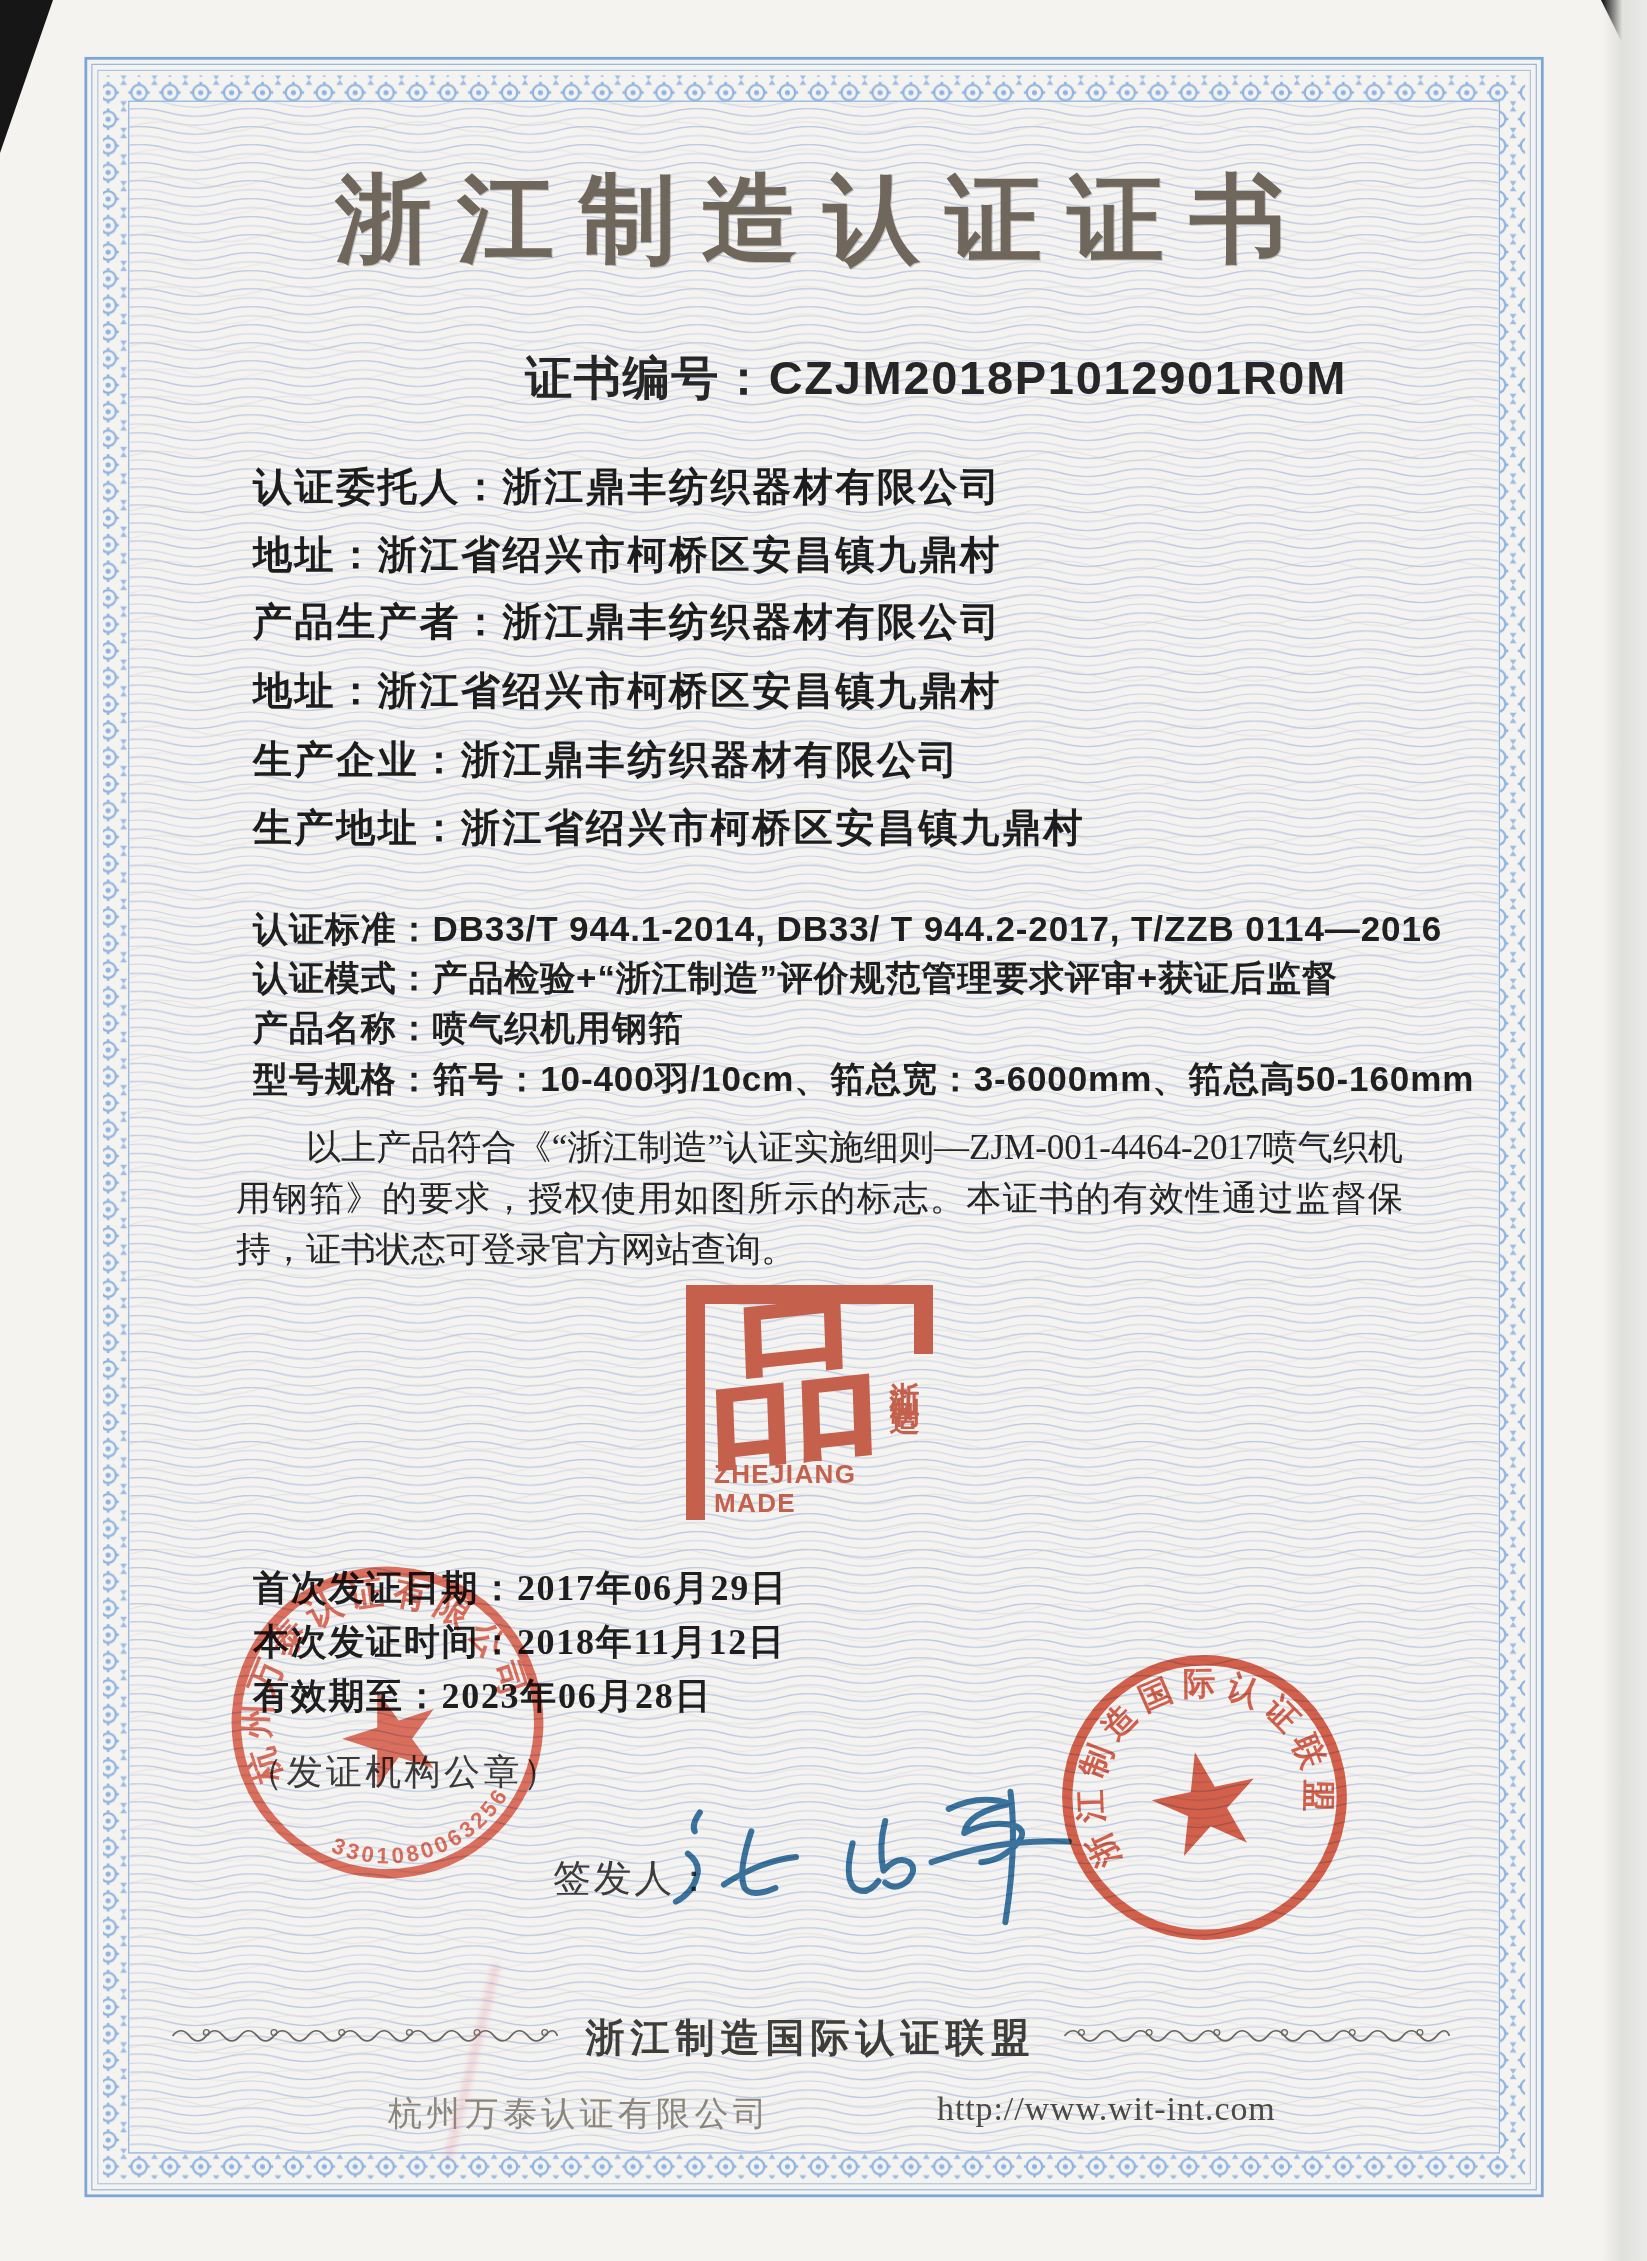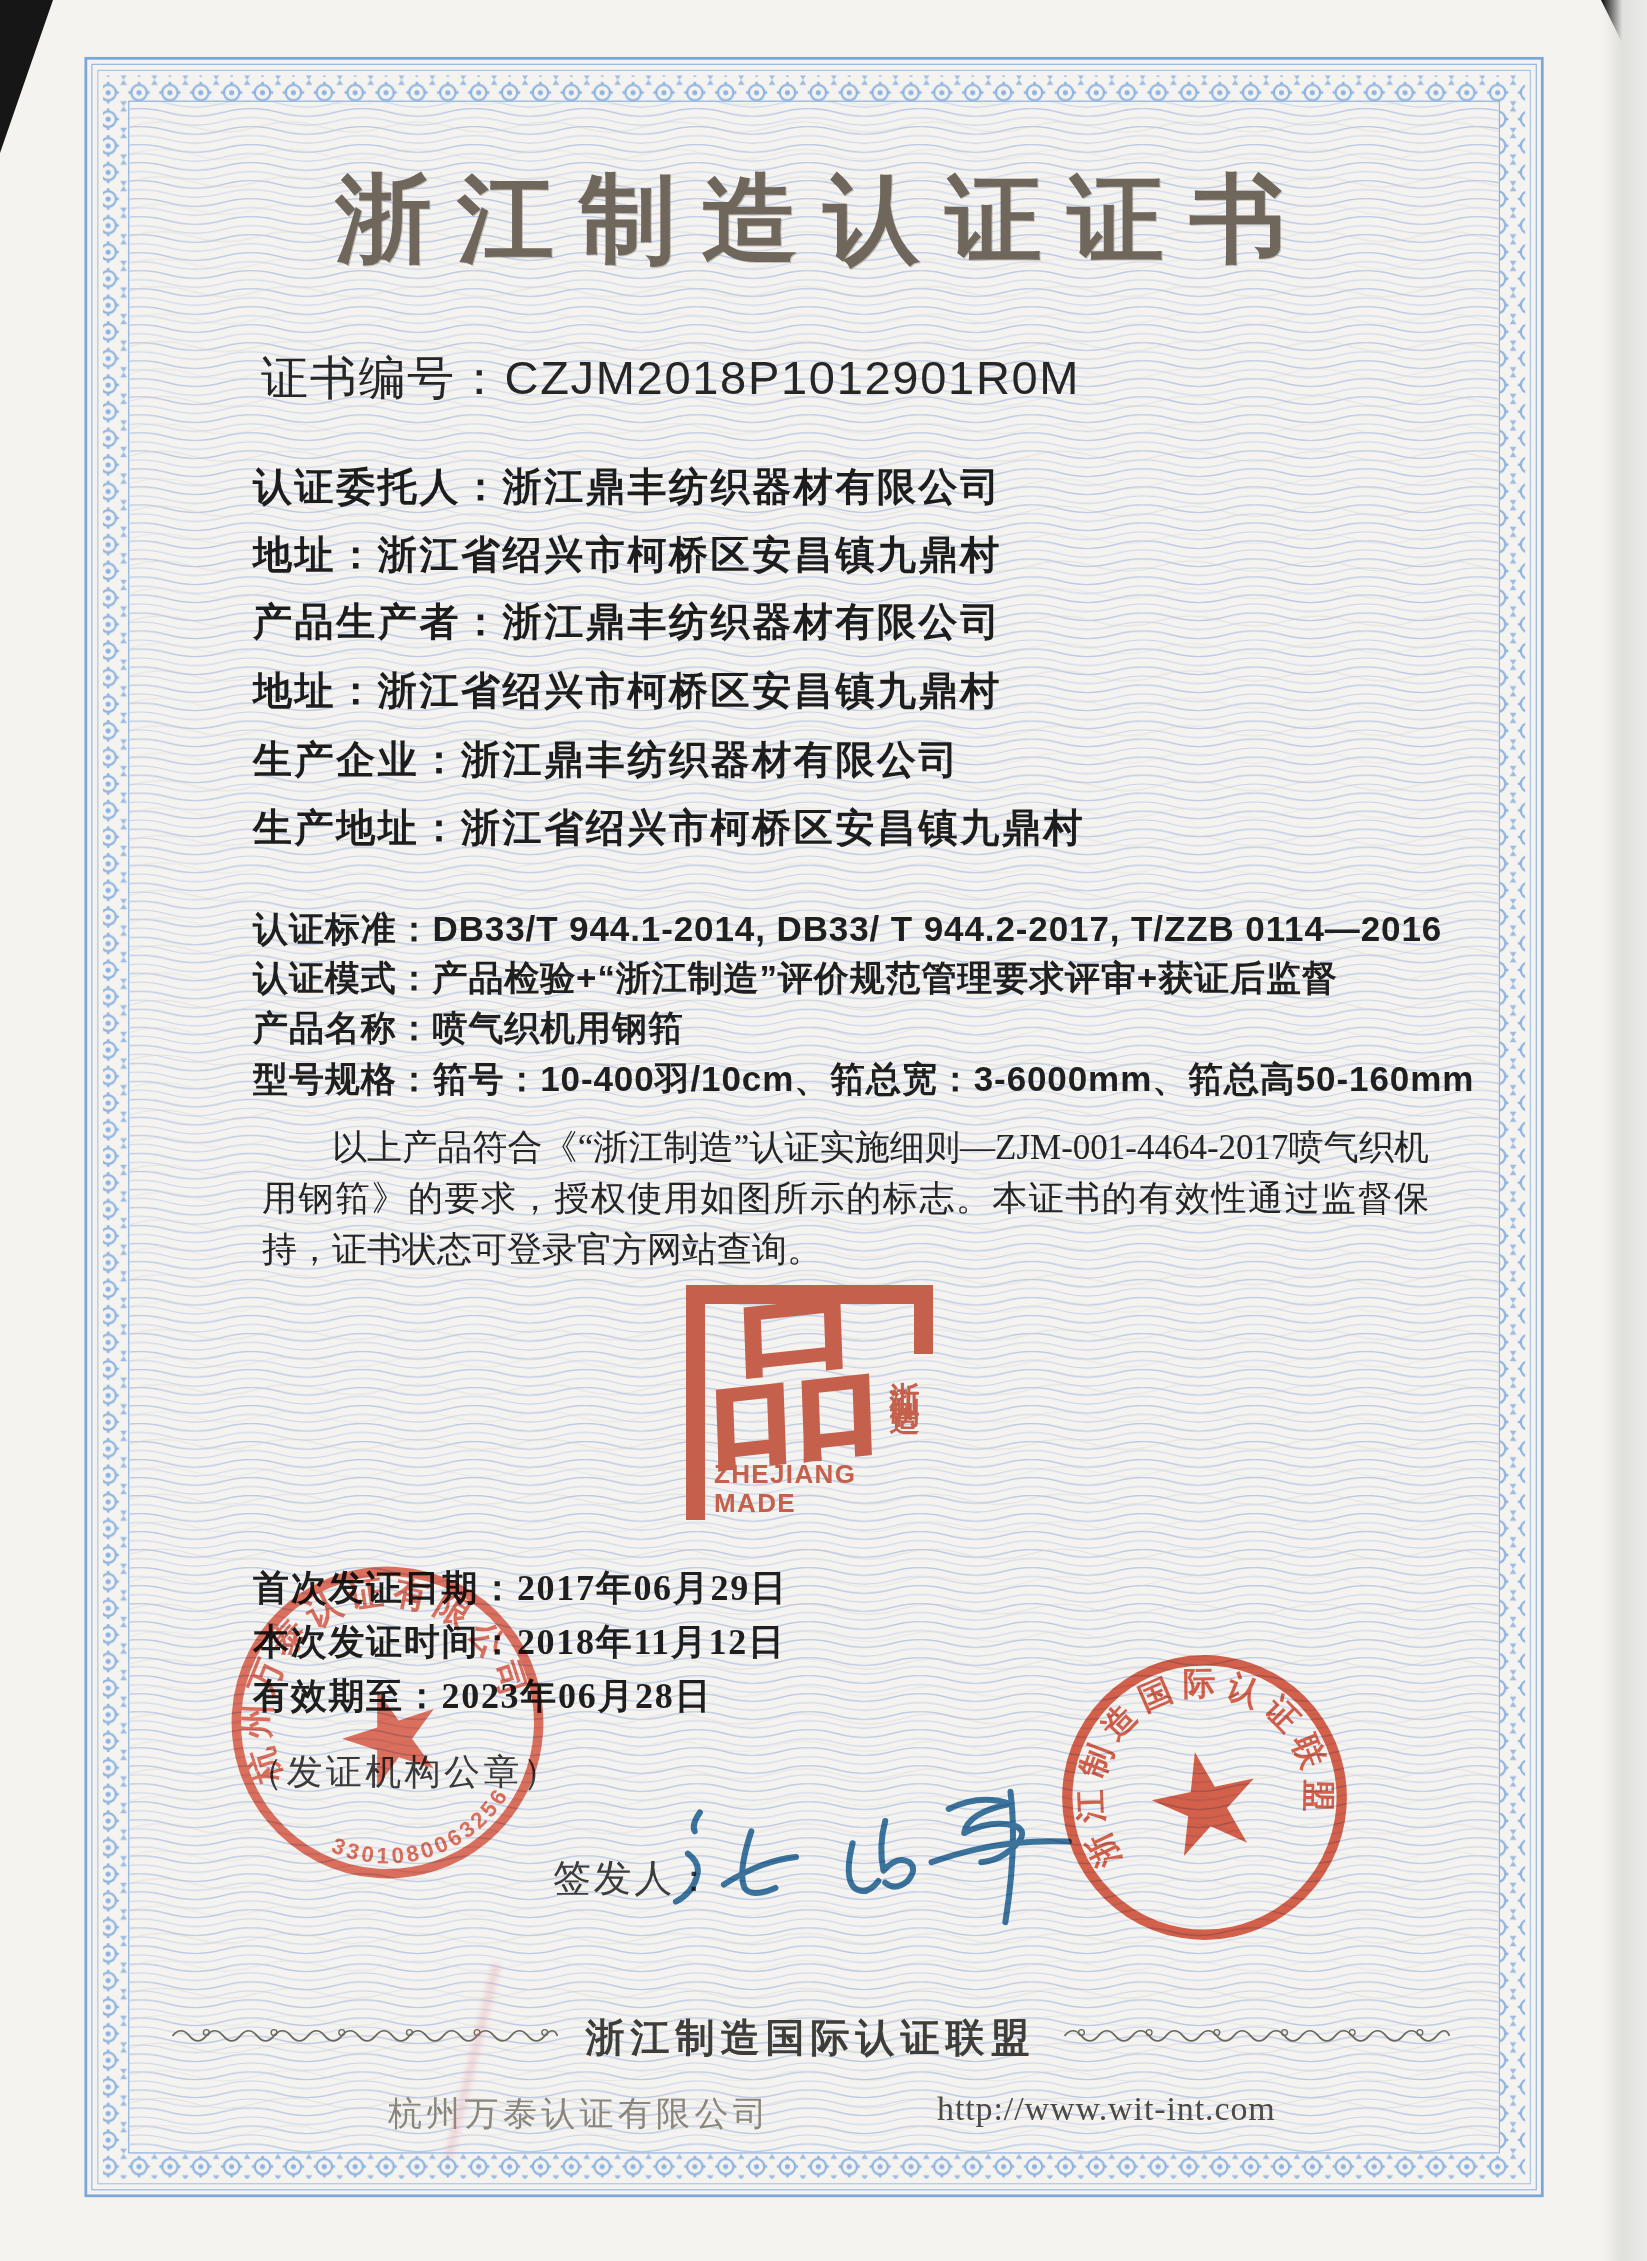--- a/index.html
+++ b/index.html
@@ -13,27 +13,27 @@
              clip-path:polygon(100% 0,100% 100%,0 0);}
   .edge-right{left:1602px;top:0;width:45px;height:2261px;
               background:linear-gradient(90deg,rgba(205,205,202,0) 0%,#e0e0dd 45%,#eaeae8 100%);}
   .ink-bleed{left:468px;top:1960px;width:9.4px;height:202px;background:rgba(226,120,130,.20);
              transform:rotate(14deg);border-radius:6.9px;filter:blur(2.6px);}
   
   .title{left:0;top:170px;width:1647px;text-align:center;font-size:96px;line-height:1.05;
          letter-spacing:26px;font-weight:700;color:#6f665c;
          font-family:Liberation Serif, serif;
          text-shadow:0.9px 0.9px 0 rgba(111,102,92,.35);}
-  .certno{left:261px;top:347px;width:1098px;text-align:left;font-size:47px;font-weight:400;
+  .certno{left:249px;top:347px;width:1098px;text-align:right;font-size:47px;font-weight:700;
           color:#262626;letter-spacing:1.7px;}
   .infoline{left:253px;width:1201px;font-size:39px;font-weight:700;color:#1d1d1d;letter-spacing:2.6px;}
   .i0{top:460px}.i1{top:528px}.i2{top:595px}.i3{top:664px}.i4{top:733px}.i5{top:801px}
   .specline{left:253px;width:1227px;font-size:35px;font-weight:700;color:#1f1f1f;letter-spacing:0.9px;}
   .s0{top:906px}.s1{top:955px}.s2{top:1005px}.s3{top:1056px}
-  .statement{left:262px;top:1122px;width:1167px;font-size:35px;line-height:51px;color:#252525;
+  .statement{left:236px;top:1122px;width:1167px;font-size:35px;line-height:51px;color:#252525;
              text-indent:70px;text-align:justify;font-family:"Liberation Serif",serif;}
   .dateline{left:253px;width:772px;font-size:36px;font-weight:700;color:#1e1e1e;letter-spacing:1.7px;
             font-family:"Liberation Serif",serif;}
   .d0{top:1564px}.d1{top:1618px}.d2{top:1672px}
   .sealnote{left:247px;top:1748px;font-size:36px;color:#3a3a3a;letter-spacing:3.4px;
             font-family:"Liberation Serif",serif;}
   .signer{left:553px;top:1853px;font-size:38px;color:#3c3c3c;letter-spacing:2.6px;
           font-family:"Liberation Serif",serif;}
   .alliance{left:257px;top:2011px;width:1107px;text-align:center;font-size:39px;font-weight:700;
             color:#3e3d39;letter-spacing:6px;}

